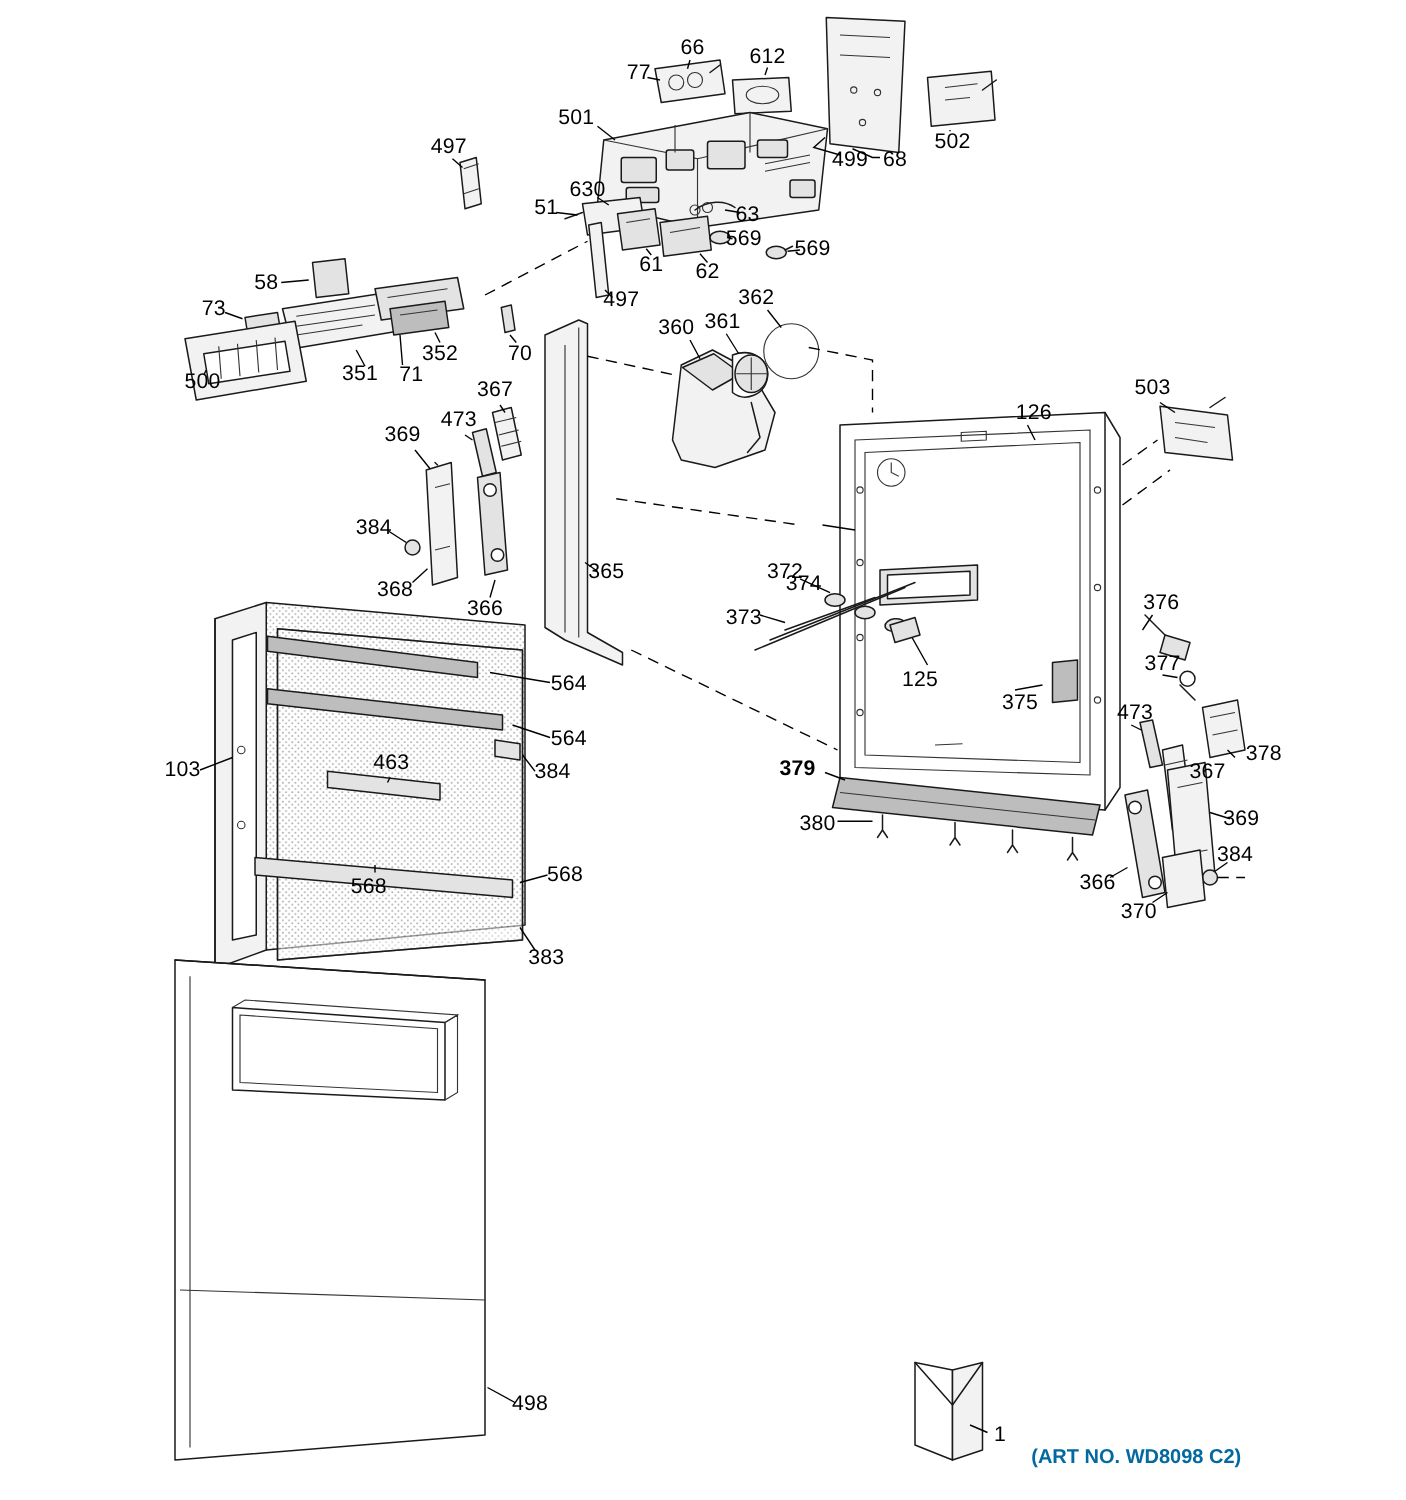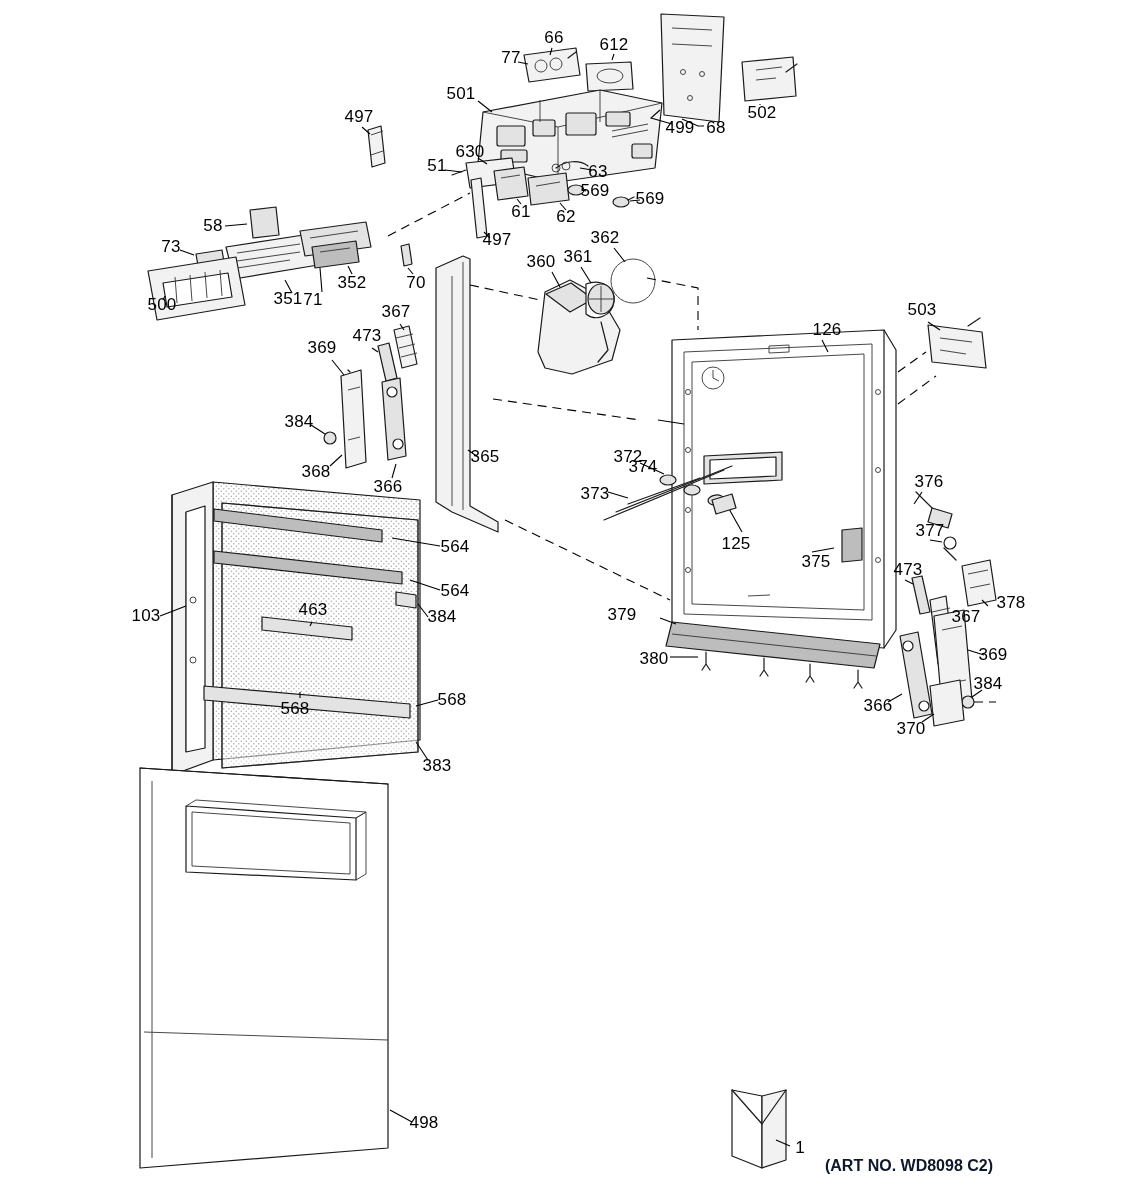--- a/index.html
+++ b/index.html
@@ -31,21 +31,21 @@
     color: #000000;
     white-space: nowrap;
     transform: translate(-50%, -50%);
     letter-spacing: 0.2px;
   }
   .artno {
     position: absolute;
     font-family: "Liberation Sans", sans-serif;
     font-size: 16px;
     font-weight: bold;
-    color: #0f172a;
+    color: #0369a1;
     white-space: nowrap;
     transform: translate(-50%, -50%);
   }
   svg .ln {
     fill: none;
     stroke: #1a1a1a;
     stroke-width: 1.2;
     stroke-linejoin: round;
     stroke-linecap: round;
   }
@@ -465,21 +465,21 @@
   <div class="callout" style="left:470px; top:152px;">630</div>
   <div class="callout" style="left:598px; top:172px;">63</div>
   <div class="callout" style="left:595px; top:191px;">569</div>
   <div class="callout" style="left:650px; top:199px;">569</div>
   <div class="callout" style="left:521px; top:212px;">61</div>
   <div class="callout" style="left:566px; top:217px;">62</div>
   <div class="callout" style="left:497px; top:240px;">497</div>
   <div class="callout" style="left:213px; top:226px;">58</div>
   <div class="callout" style="left:171px; top:247px;">73</div>
   <div class="callout" style="left:288px; top:299px;">351</div>
-  <div class="callout" style="left:313px; top:300px;">71</div>
+  <div class="callout" style="left:329px; top:300px;">71</div>
   <div class="callout" style="left:352px; top:283px;">352</div>
   <div class="callout" style="left:162px; top:305px;">500</div>
   <div class="callout" style="left:416px; top:283px;">70</div>
   <div class="callout" style="left:541px; top:262px;">360</div>
   <div class="callout" style="left:578px; top:257px;">361</div>
   <div class="callout" style="left:605px; top:238px;">362</div>
   <div class="callout" style="left:827px; top:330px;">126</div>
   <div class="callout" style="left:922px; top:310px;">503</div>
   <div class="callout" style="left:643px; top:419px;margin-top:48px;">374</div>
   <div class="callout" style="left:322px; top:348px;">369</div>
@@ -495,21 +495,21 @@
   <div class="callout" style="left:816px; top:562px;">375</div>
   <div class="callout" style="left:929px; top:482px;">376</div>
   <div class="callout" style="left:930px; top:531px;">377</div>
   <div class="callout" style="left:995px; top:603px;margin-left:16px;">378</div>
   <div class="callout" style="left:908px; top:570px;">473</div>
   <div class="callout" style="left:966px; top:617px;">367</div>
   <div class="callout" style="left:993px; top:655px;">369</div>
   <div class="callout" style="left:988px; top:684px;">384</div>
   <div class="callout" style="left:878px; top:706px;">366</div>
   <div class="callout" style="left:911px; top:729px;">370</div>
-  <div class="callout" style="left:622px; top:615px;">379</div>
+  <div class="callout" style="left:638px; top:615px;font-weight:bold;">379</div>
   <div class="callout" style="left:654px; top:659px;">380</div>
   <div class="callout" style="left:455px; top:547px;">564</div>
   <div class="callout" style="left:455px; top:591px;">564</div>
   <div class="callout" style="left:442px; top:617px;">384</div>
   <div class="callout" style="left:313px; top:610px;">463</div>
   <div class="callout" style="left:146px; top:616px;">103</div>
   <div class="callout" style="left:295px; top:709px;">568</div>
   <div class="callout" style="left:452px; top:700px;">568</div>
   <div class="callout" style="left:437px; top:766px;">383</div>
   <div class="callout" style="left:424px; top:1123px;">498</div>

